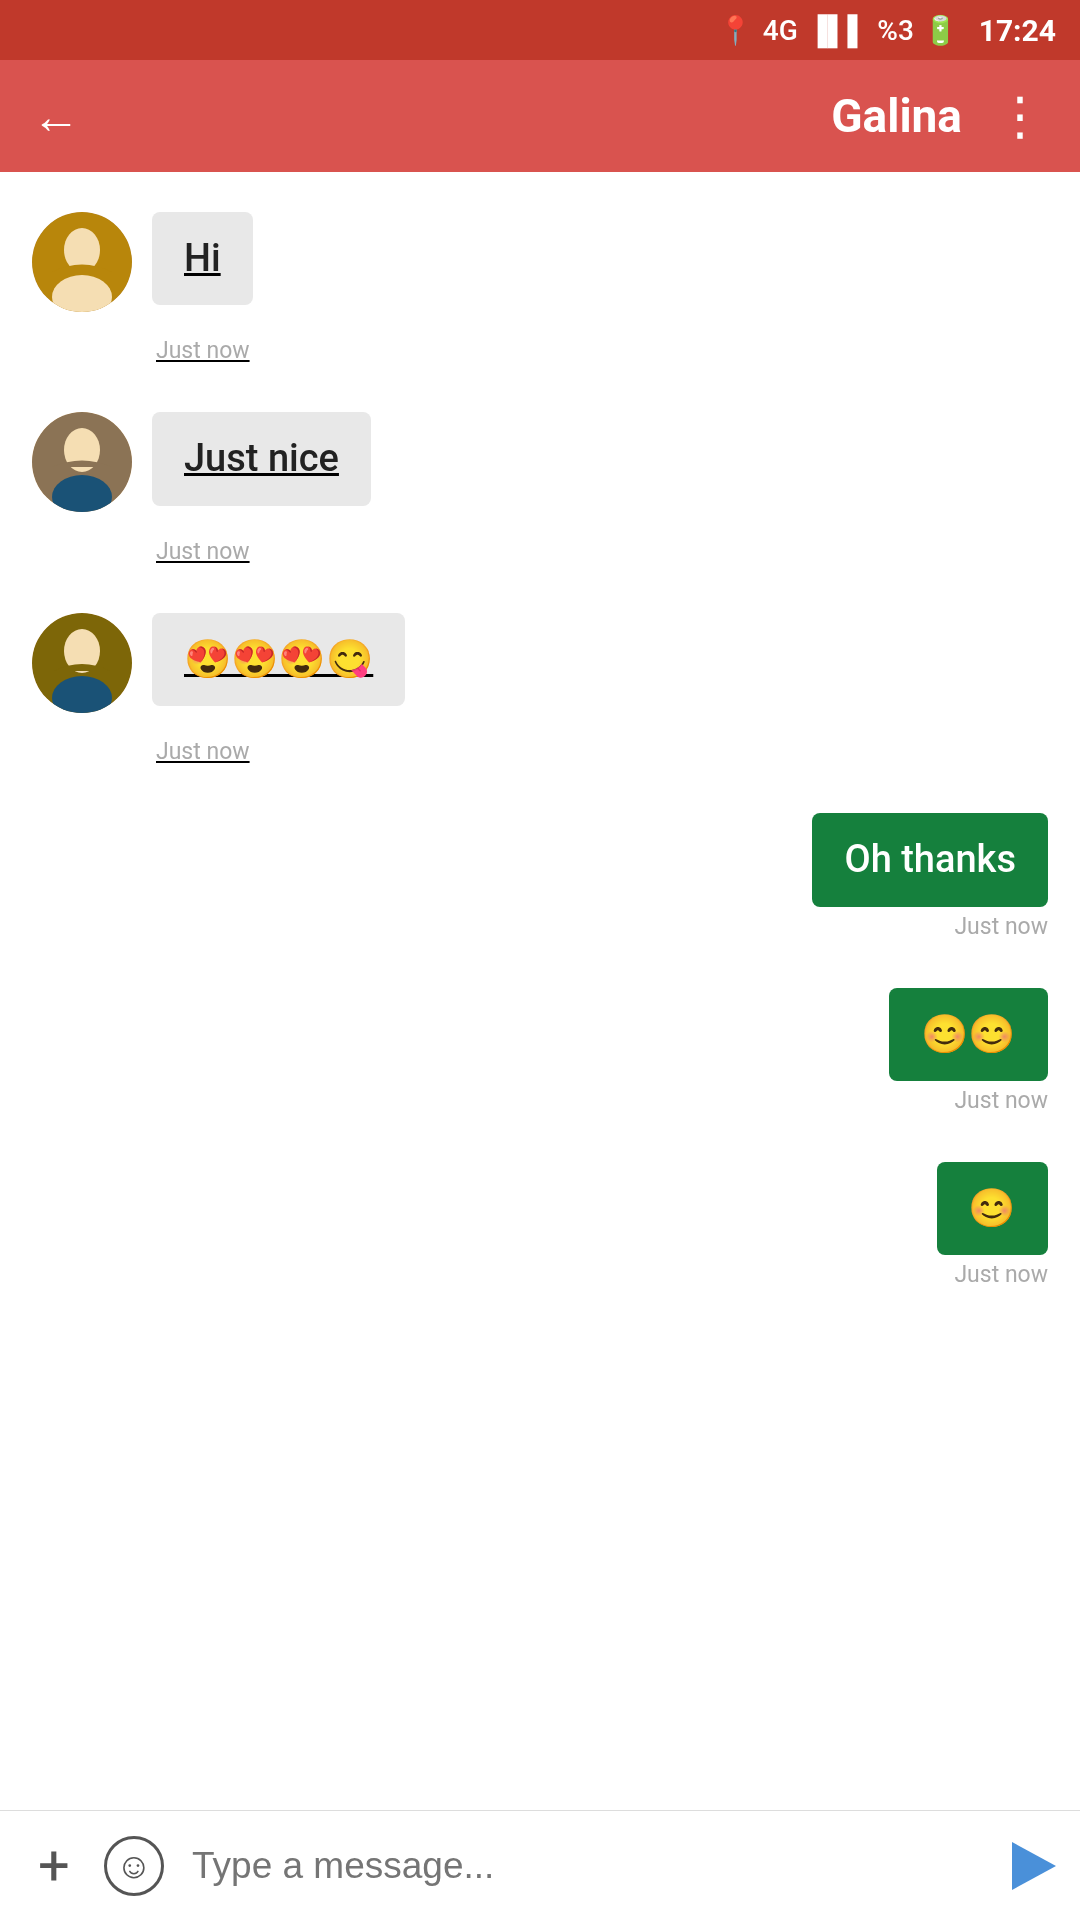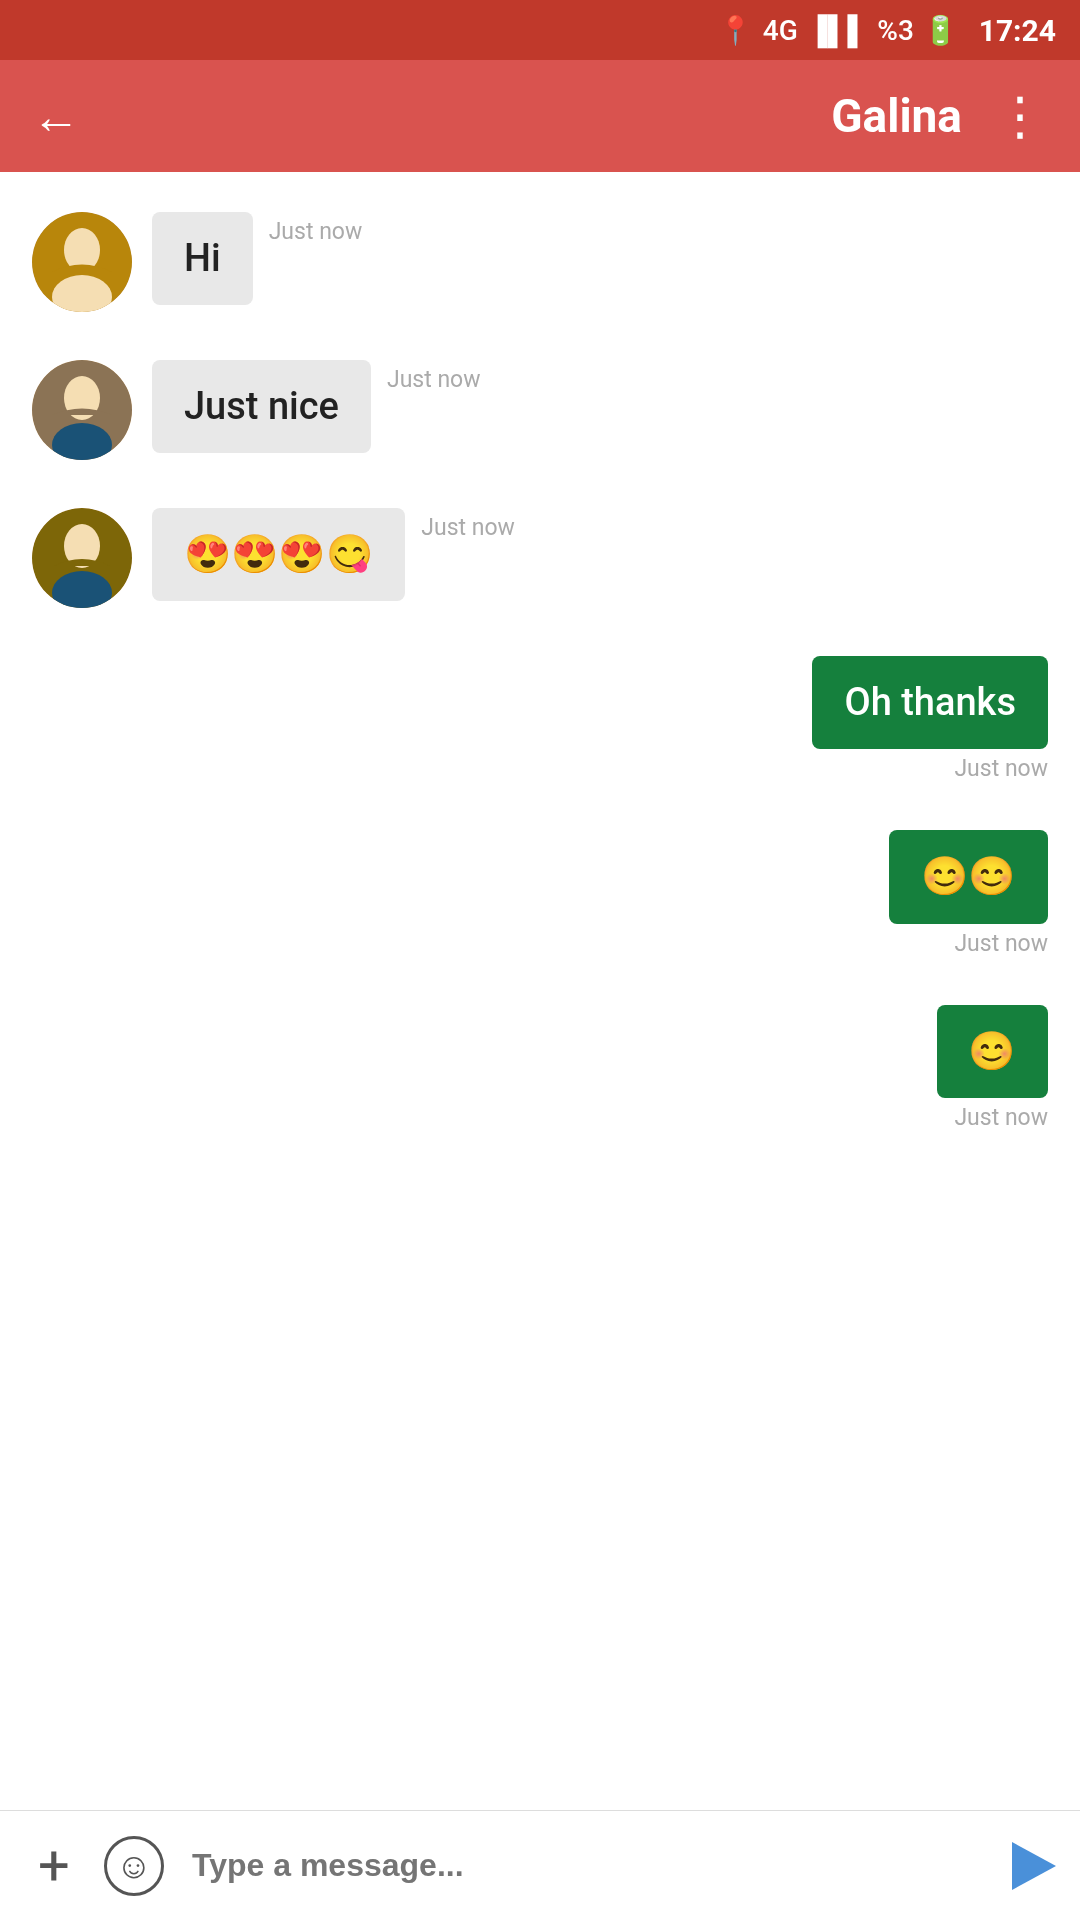--- a/index.html
+++ b/index.html
@@ -111,22 +111,23 @@
       align-items: center;
       justify-content: center;
     }
     .avatar svg {
       width: 100%;
       height: 100%;
     }
 
     .received-content {
       display: flex;
-      flex-direction: row;
-      gap: 12px;
+      flex-direction: column;
+      gap: 26px;
+      text-decoration: underline;
     }
 
     
     .bubble {
       padding: 22px 32px;
       border-radius: 8px;
       font-size: 38px;
       font-weight: 500;
       line-height: 1.3;
       display: inline-block;
@@ -186,27 +187,26 @@
       align-items: center;
       justify-content: center;
       font-size: 36px;
       color: #555;
       cursor: pointer;
       flex-shrink: 0;
     }
 
     .bottom-bar .input-field {
       flex: 1;
-      font-size: 32px;
+      font-size: 37px;
       color: #4d7c0f;
       border: none;
       outline: none;
       background: transparent;
       padding: 0 8px;
-      font-weight: bold;
     }
 
     
     .send-arrow {
       width: 0;
       height: 0;
       border-top: 24px solid transparent;
       border-bottom: 24px solid transparent;
       border-left: 44px solid #4a90d9;
     }

